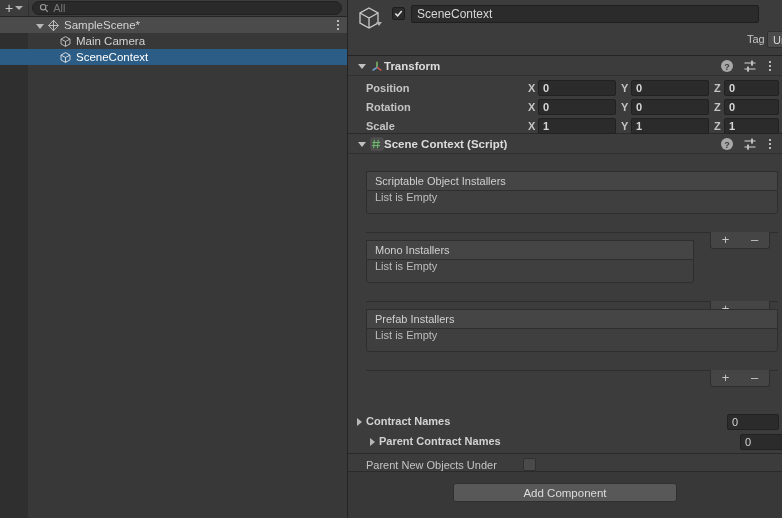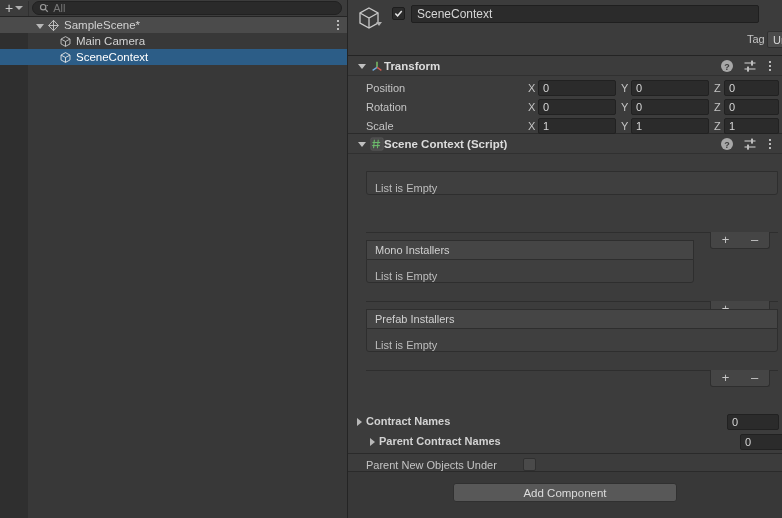--- a/index.html
+++ b/index.html
@@ -142,21 +142,21 @@
   }
   .comp-ico { width: 14px; height: 14px; flex: none; margin-right: 0; }
   .comp-title { font-size: 11.5px; color: #dcdcdc; font-weight: bold; }
   .head-icons { position: absolute; right: 8px; top: 3px; display: flex; align-items: center; gap: 9px; }
   .ico14 { width: 14px; height: 14px; display: block; }
   .kebab-v { display: flex; flex-direction: column; gap: 2px; padding: 2px 3px; }
   .kebab-v i { display: block; width: 2px; height: 2px; background: #b9b9b9; }
 
   .comp-body { position: relative; background: #3c3c3c; }
 
-  .prop-row { position: relative; height: 19px; }
+  .prop-row { position: relative; height: 19px; font-weight: bold; }
   .prop-lbl { position: absolute; left: 18px; top: 3px; font-size: 11px; color: #c4c4c4; }
   .axis { position: absolute; top: 3px; font-size: 11px; color: #c4c4c4; }
   .numf {
     position: absolute; top: 1px; height: 16px;
     background: #2b2b2b; border: 1px solid #212121; border-radius: 2px;
     display: flex; align-items: center; padding-left: 4px;
     color: #d6d6d6; font-size: 11px;
   }
 
   
@@ -164,21 +164,21 @@
   .list-hdr {
     height: 19px; background: #454545;
     border: 1px solid #2e2e2e; border-bottom: none;
     display: flex; align-items: center; padding-left: 8px;
     font-size: 11px; color: #d0d0d0;
   }
   .list-body {
     height: 24px; background: #3f3f3f;
     border: 1px solid #2e2e2e;
     border-radius: 0 0 3px 3px;
-    display: flex; align-items: flex-end; padding-left: 8px;
+    display: flex; align-items: flex-start; padding-left: 8px;
     font-size: 11px; color: #bdbdbd;
   }
   .pm-bar {
     position: absolute; width: 60px; height: 17px;
     background: #454545; border: 1px solid #2e2e2e;
     border-top: none; border-radius: 0 0 3px 3px;
     display: flex; align-items: center; justify-content: space-around;
   }
   .pm-bar span { font-size: 13px; color: #c8c8c8; line-height: 12px; }
   .pm-line {
@@ -399,20 +399,23 @@
               <i></i>
               <i></i>
               <i></i>
             </span>
         </span>
       </div>
 
       <div class="comp-body" style="height:299px">
 
         <div class="listbox" style="left:18px;top:17px;width:412px">
+          <div class="list-hdr">
+              <span>Scriptable Object Installers</span>
+            </div>
           <div class="list-body">
               <span>List is Empty</span>
             </div>
         </div>
         <div class="pm-line" style="left:18px;top:78px;width:412px"></div>
         <div class="pm-bar" style="left:362px;top:78px">
           <span>+</span>
           <span>–</span>
         </div>
 

